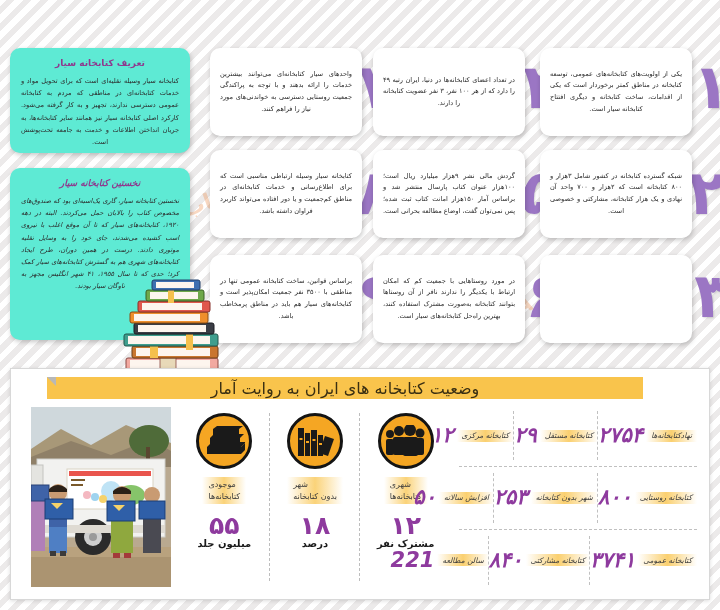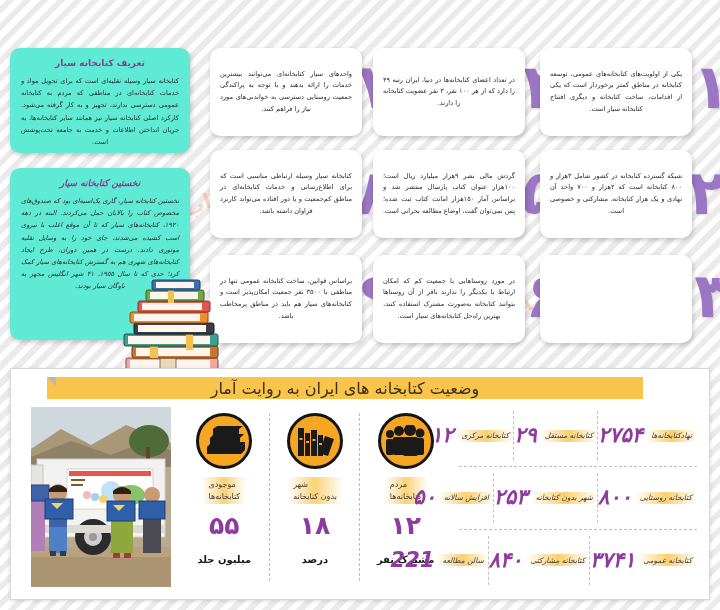--- a/index.html
+++ b/index.html
@@ -170,21 +170,21 @@
     background: linear-gradient(to right, rgba(249,196,76,0), rgba(249,196,76,0.75), rgba(249,196,76,0));
     padding: 2px 6px;
     min-height: 26px;
   }
   .icon-value {
     margin-top: 9px;
     font-size: 25px; font-weight: bold; color: #8e3a9e; line-height: 1;
     direction: rtl;
   }
   .icon-unit {
-    margin-top: 16px;
+    margin-top: 0;
     font-size: 10px; font-weight: bold; color: #1a1a1a; direction: rtl;
   }
 
   
   #table-stats {
     position: absolute;
     left: 448px; top: 36px;
     width: 238px; height: 186px;
     display: flex; flex-direction: column;
     direction: rtl;
@@ -409,21 +409,21 @@
             <circle cx="15" cy="6" r="5"></circle>
               <rect x="9" y="12" width="12" height="18" rx="2"></rect>
             <circle cx="26" cy="5" r="6"></circle>
               <rect x="19" y="12" width="15" height="19" rx="2"></rect>
             <circle cx="36" cy="8" r="4.5"></circle>
               <rect x="31" y="13" width="9" height="17" rx="2"></rect>
           </g>
         </svg>
       </div>
       <div class="icon-label">
-        <span>مردم</span><br>
+        <span>شهری</span><br>
         <span>کتابخانه‌ها</span>
       </div>
       <div class="icon-value">۱۲</div>
       <div class="icon-unit">مشترک نفر</div>
     </div>
 
     <div class="icon-stat">
       <div class="icon-circle">
         <svg width="40" height="34" viewBox="0 0 40 34">
           <g fill="#1a1a1a">

